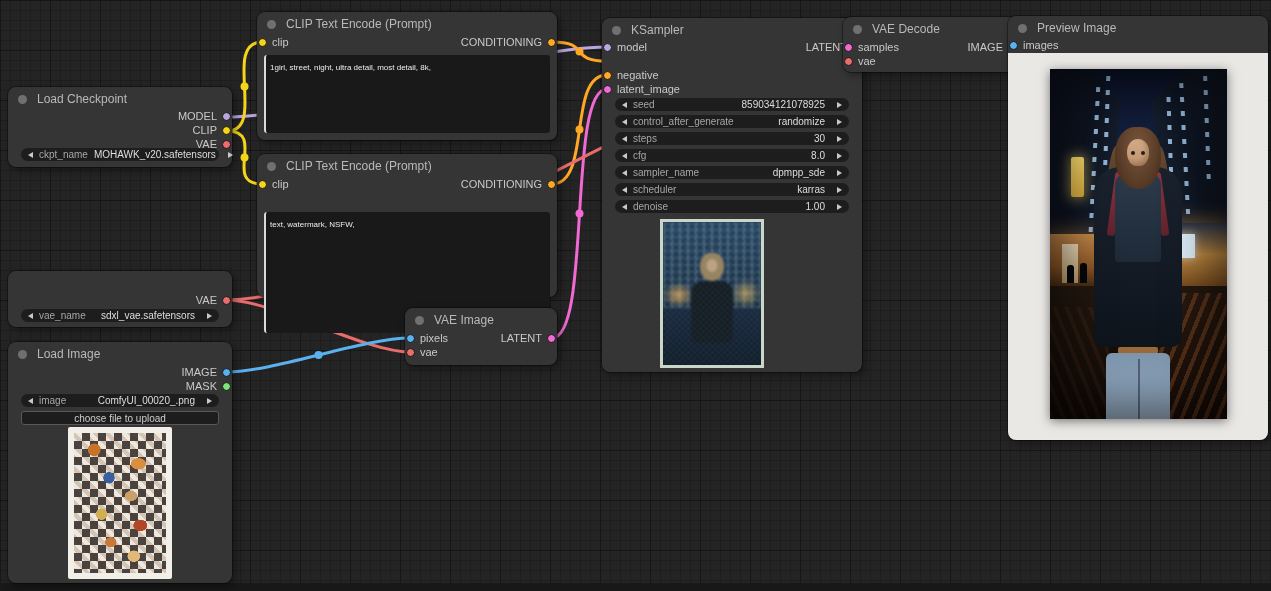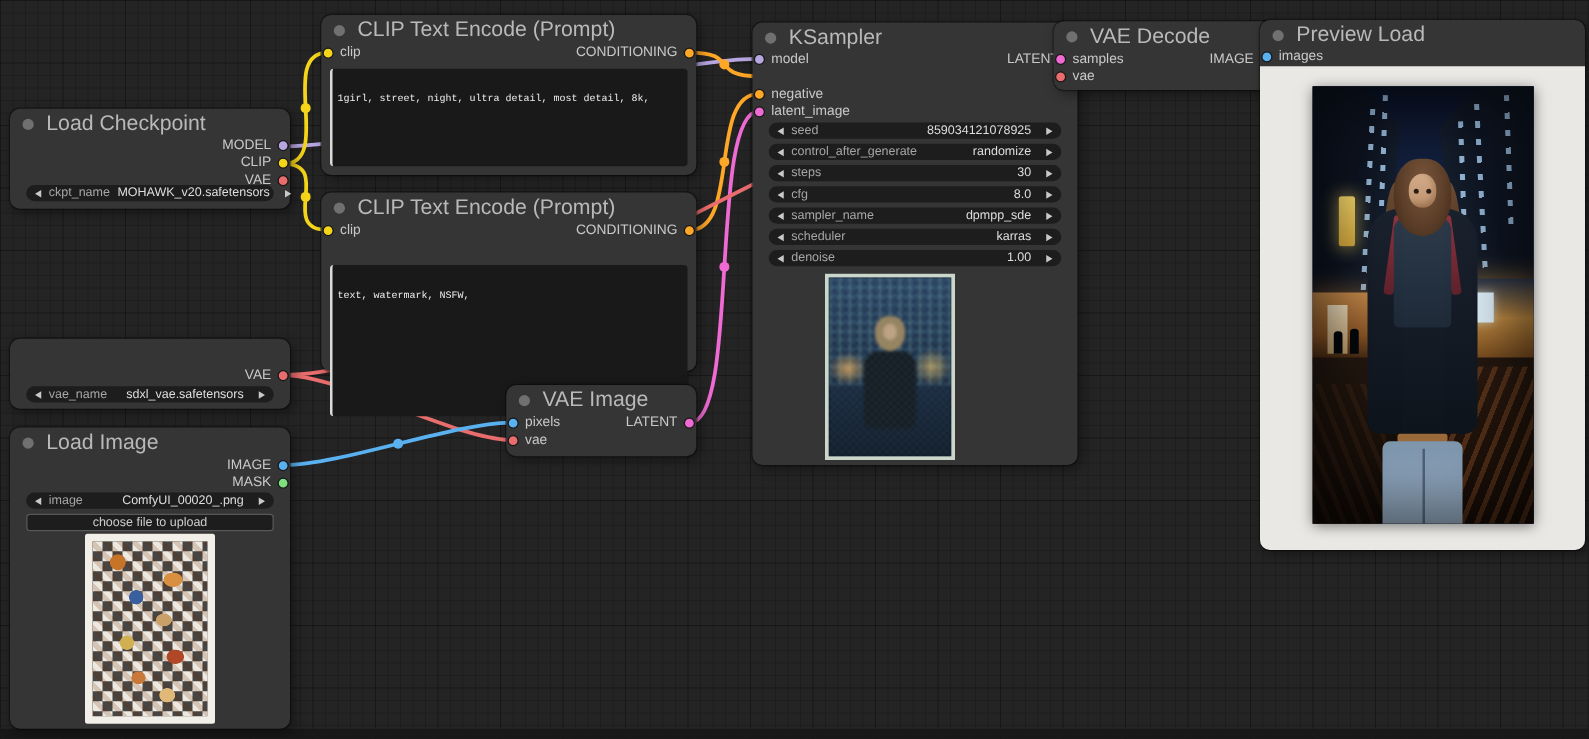--- a/index.html
+++ b/index.html
@@ -14,21 +14,21 @@
       linear-gradient(90deg, rgba(0,0,0,0.22) 1px, transparent 1px);
     background-size:10px 10px, 10px 10px, 50px 50px, 50px 50px;
   }
   #wires { position:absolute; inset:0; z-index:1; }
   .bottom-edge { position:absolute; left:0; top:583px; width:100%; height:8px; background:#181818; z-index:0; }
 
   .node { position:absolute; background:#353535; border-radius:8px; z-index:2;
           box-shadow:0 0 0 1px rgba(0,0,0,0.35), 3px 3px 9px rgba(0,0,0,0.4); }
   .ntitle { height:24px; display:flex; align-items:center; padding-left:10px; }
   .tdot { width:9px; height:9px; border-radius:50%; background:#707070; flex:none; }
-  .tlabel { margin-left:10px; font-size:17px; color:#b9b9b9; white-space:nowrap; }
+  .tlabel { margin-left:10px; font-size:12px; color:#b9b9b9; white-space:nowrap; }
 
   .prow { position:absolute; left:0; right:0; height:14px; }
   .dot { position:absolute; top:2.5px; width:9px; height:9px; border-radius:50%;
          border:1px solid #161616; }
   .dot.in { left:1px; } .dot.out { right:1px; }
   .dot.model { background:var(--c-model); } .dot.clip { background:var(--c-clip); }
   .dot.vae { background:var(--c-vae); } .dot.cond { background:var(--c-conditioning); }
   .dot.latent { background:var(--c-latent); } .dot.image { background:var(--c-image); }
   .dot.mask { background:var(--c-mask); }
   .plbl { position:absolute; font-size:11px; line-height:14px; color:#c9c9c9; white-space:nowrap; }
@@ -39,22 +39,22 @@
   .warr { width:0; height:0; border-top:3.5px solid transparent; border-bottom:3.5px solid transparent; flex:none; }
   .warr.l { border-right:5px solid #c9c9c9; }
   .warr.r { border-left:5px solid #c9c9c9; }
   .wlabel { font-size:10px; color:#a6a6a6; white-space:nowrap; }
   .wvalue { margin-left:auto; margin-right:6px; font-size:10px; color:#dedede; white-space:nowrap; }
   .upbtn { position:absolute; left:13px; right:13px; height:14px; background:#1d1d1d;
            border:1px solid #585858; border-radius:3px; font-size:10px; color:#cdcdcd;
            display:flex; align-items:center; justify-content:center; }
 
   .ptext { position:absolute; left:7px; right:7px; background:#191919; border-radius:3px;
-           border-left:2px solid #dadada; font-family:Liberation Mono, monospace;
-           font-size:8px; color:#ededed; padding:20px 4px; line-height:1.3; }
+           border-left:2px solid #dadada; font-family:Liberation Sans, sans-serif;
+           font-size:8px; color:#ededed; padding:8px 4px; line-height:1.3; }
 
   
   .noise-thumb { position:absolute; left:60px; top:85px; width:104px; height:152px;
     border:6px solid #f2efe9; border-radius:2px;
     background:
       radial-gradient(10px 10px at 22% 12%, #c87428 60%, transparent 66%),
       radial-gradient(12px 9px  at 70% 22%, #d89040 60%, transparent 66%),
       radial-gradient(9px 9px   at 38% 32%, #3a5f9e 60%, transparent 66%),
       radial-gradient(10px 8px  at 62% 45%, #c8a068 60%, transparent 66%),
       radial-gradient(9px 9px   at 30% 58%, #d0b050 60%, transparent 66%),
@@ -373,21 +373,21 @@
     </div>
     <div class="prow" style="top:37px">
       <span class="dot in vae"></span>
       <span class="plbl in">vae</span>
     </div>
   </div>
 
   <div class="node" style="left:1008px; top:16px; width:260px; height:424px;">
     <div class="ntitle">
       <span class="tdot"></span>
-      <span class="tlabel">Preview Load</span>
+      <span class="tlabel">Preview Image</span>
     </div>
     <div class="prow" style="top:22px">
       <span class="dot in image"></span>
       <span class="plbl in">images</span>
     </div>
     <div class="pv-body">
       <div class="photo">
         <div class="sky"></div>
         <div class="bldgL"></div>
         <div class="bldgR"></div>

